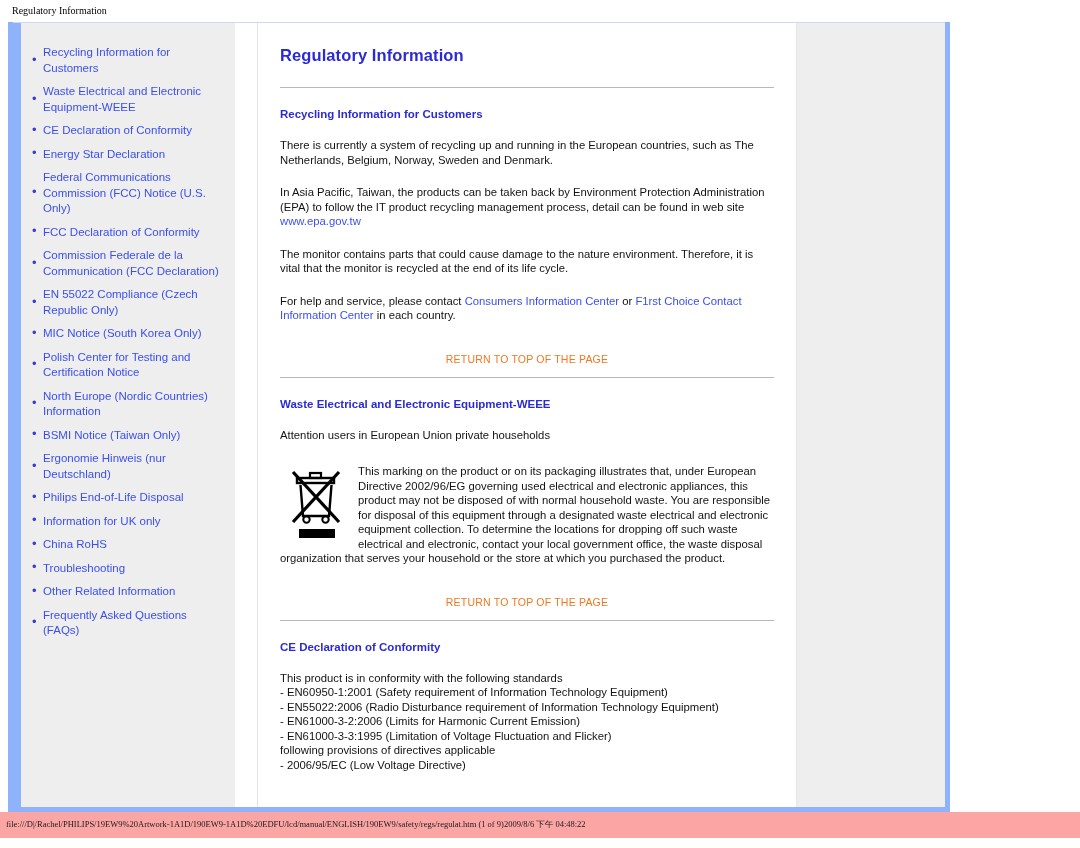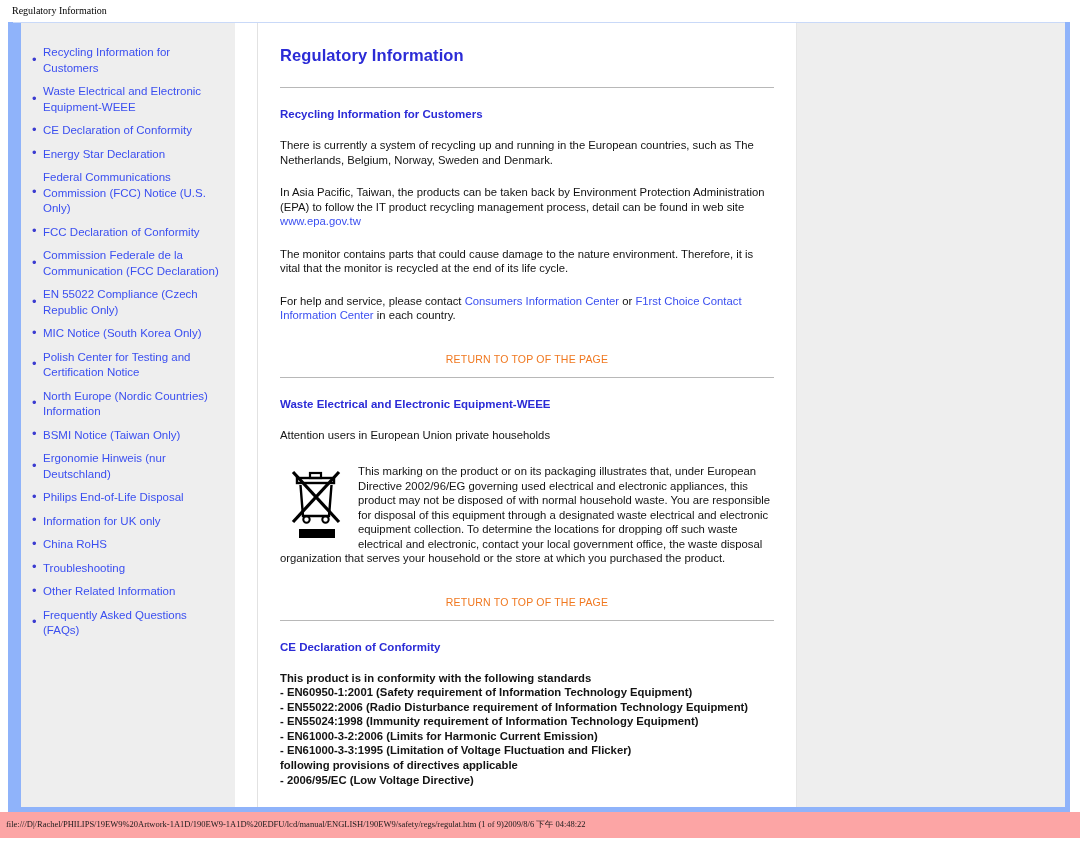--- a/index.html
+++ b/index.html
@@ -23,21 +23,21 @@
     font-family: "Liberation Serif", serif;
     font-size: 10px;
     color: #000;
     background: #ffffff;
   }
 
   
   .doc-frame {
     position: relative;
     margin: 0 auto 0 8px;
-    width: 1062px;
+    width: 942px;
     height: 790px;
     box-sizing: border-box;
     border-left: 5px solid #8fb3fa;
     border-right: 5px solid #8fb3fa;
     border-bottom: 5px solid #8fb3fa;
     border-top: 0;
     background: #ffffff;
     display: flex;
   }
 
@@ -179,21 +179,20 @@
     content: "";
     display: block;
     clear: both;
   }
 
   .std-list {
     font-size: 11.3px;
     line-height: 14.6px;
     color: #131313;
     margin: 0;
-    font-weight: bold;
   }
 
   
   .status-bar {
     height: 26px;
     padding: 7px 0 0 6px;
     box-sizing: border-box;
     font-family: "Liberation Serif", serif;
     font-size: 8.5px;
     color: #1a1a1a;
@@ -340,21 +339,20 @@
       <div class="return-top">
         <a href="#">RETURN TO TOP OF THE PAGE</a>
       </div>
       <hr class="rule">
 
       <h2 class="sect-title">CE Declaration of Conformity</h2>
       <div class="std-list">
         <div>This product is in conformity with the following standards</div>
         <div>- EN60950-1:2001 (Safety requirement of Information Technology Equipment)</div>
         <div>- EN55022:2006 (Radio Disturbance requirement of Information Technology Equipment)</div>
-        <div>- EN55024:1998 (Immunity requirement of Information Technology Equipment)</div>
         <div>- EN61000-3-2:2006 (Limits for Harmonic Current Emission)</div>
         <div>- EN61000-3-3:1995 (Limitation of Voltage Fluctuation and Flicker)</div>
         <div>following provisions of directives applicable</div>
         <div>- 2006/95/EC (Low Voltage Directive)</div>
       </div>
 
     </div>
 
     <div class="content-spacer-right"></div>
   </div>

